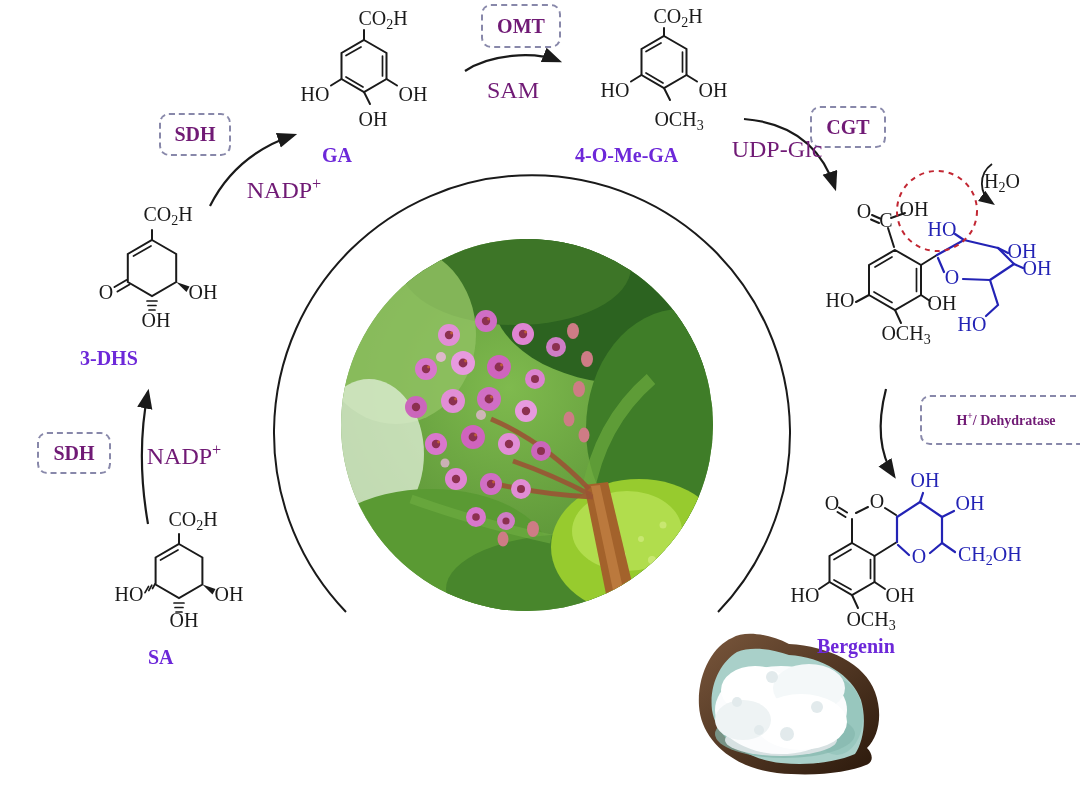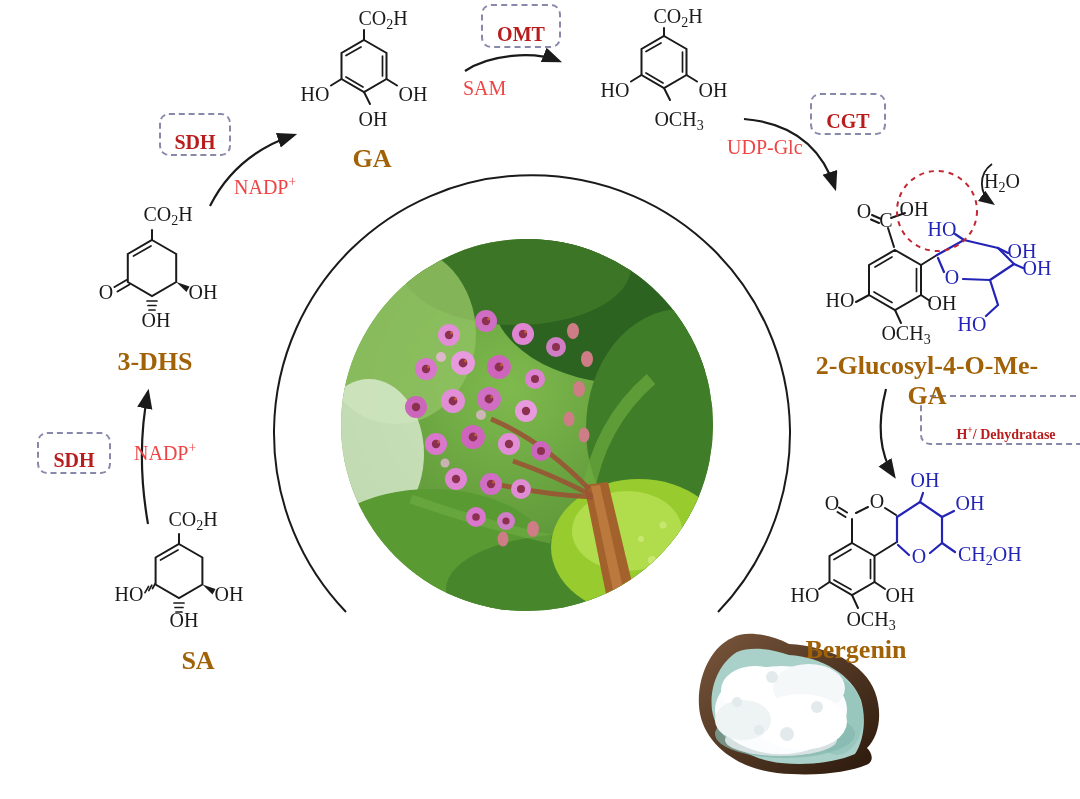--- a/index.html
+++ b/index.html
@@ -7,24 +7,24 @@
        font-family:"Liberation Serif","DejaVu Serif",serif;color:#1a1a1a;margin-left:32px;}
   .abs{position:absolute;}
   svg{overflow:visible;}
   svg text{font-family:"Liberation Serif","DejaVu Serif",serif;font-size:20px;fill:#1a1a1a;}
   svg text.bt{fill:#2323b5;}
   .bond{stroke:#1a1a1a;stroke-width:2;fill:none;stroke-linecap:round;}
   .bond2{stroke:#1a1a1a;stroke-width:1.7;fill:none;stroke-linecap:round;}
   .bbond{stroke:#2323b5;stroke-width:2.2;fill:none;stroke-linecap:round;}
   .arrow{stroke:#1a1a1a;stroke-width:2.2;fill:none;}
   .enzyme{position:absolute;border:2px dashed #8888aa;border-radius:10px;background:#ffffff;
-          color:#b91c1c;font-weight:bold;font-size:20px;display:flex;align-items:flex-end;
+          color:#701a75;font-weight:bold;font-size:20px;display:flex;align-items:center;
           justify-content:center;box-sizing:border-box;}
-  .cof{position:absolute;font-size:20px;color:#ef4444;text-align:left;}
-  .mname{position:absolute;font-size:26px;font-weight:bold;color:#a16207;text-align:center;} sup{font-size:68%;}
+  .cof{position:absolute;font-size:24px;color:#701a75;text-align:center;}
+  .mname{position:absolute;font-size:20px;font-weight:bold;color:#6d28d9;} sup{font-size:68%;}
 </style>
 </head>
 <body>
 
 <div class="fig">
 
   <svg class="abs" style="left:0;top:0" width="1080" height="799" viewBox="0 0 1080 799">
     <defs>
       <marker id="ah" markerWidth="10" markerHeight="8" refX="7.5" refY="3.5" orient="auto">
         <path d="M0,0 L9,3.5 L0,7 Z" fill="#1a1a1a"></path>
@@ -384,34 +384,34 @@
     <text x="133" y="147" text-anchor="middle">OH</text>
     <text x="104" y="171" text-anchor="middle"><tspan>O</tspan><tspan>C</tspan><tspan>H</tspan><tspan dy="3.5" font-size="70%">3</tspan></text>
   </svg>
 
   <div class="enzyme" style="left:127px;top:113px;width:72px;height:43px">
     <span>SDH</span>
   </div>
   <div class="enzyme" style="left:449px;top:4px;width:80px;height:44px">
     <span>OMT</span>
   </div>
-  <div class="enzyme" style="left:778px;top:93px;width:76px;height:42px">
+  <div class="enzyme" style="left:778px;top:106px;width:76px;height:42px">
     <span>CGT</span>
   </div>
   <div class="enzyme" style="left:5px;top:432px;width:74px;height:42px">
     <span>SDH</span>
   </div>
   <div class="enzyme" style="left:888px;top:395px;width:172px;height:50px;font-size:14px">
     <span>H<sup>+</sup>/ Dehydratase</span>
   </div>
 
   <div class="cof" style="left:202px;top:174px;width:100px">NADP<sup>+</sup></div>
   <div class="cof" style="left:431px;top:77px;width:100px">SAM</div>
   <div class="cof" style="left:695px;top:136px;width:100px">UDP-Glc</div>
   <div class="cof" style="left:102px;top:440px;width:100px">NADP<sup>+</sup></div>
 
   <div class="mname" style="left:290px;top:144px;width:100px">GA</div>
+  <div class="mname" style="left:543px;top:144px;width:200px">4-O-Me-GA</div>
   <div class="mname" style="left:48px;top:347px;width:150px">3-DHS</div>
   <div class="mname" style="left:116px;top:646px;width:100px">SA</div>
-  <div class="mname" style="left:770px;top:351px;width:250px">2-Glucosyl-4-O-Me-GA</div>
-  <div class="mname" style="left:749px;top:635px;width:150px">Bergenin</div>
+  <div class="mname" style="left:785px;top:635px;width:150px">Bergenin</div>
 
 </div>
 
 </body></html>

